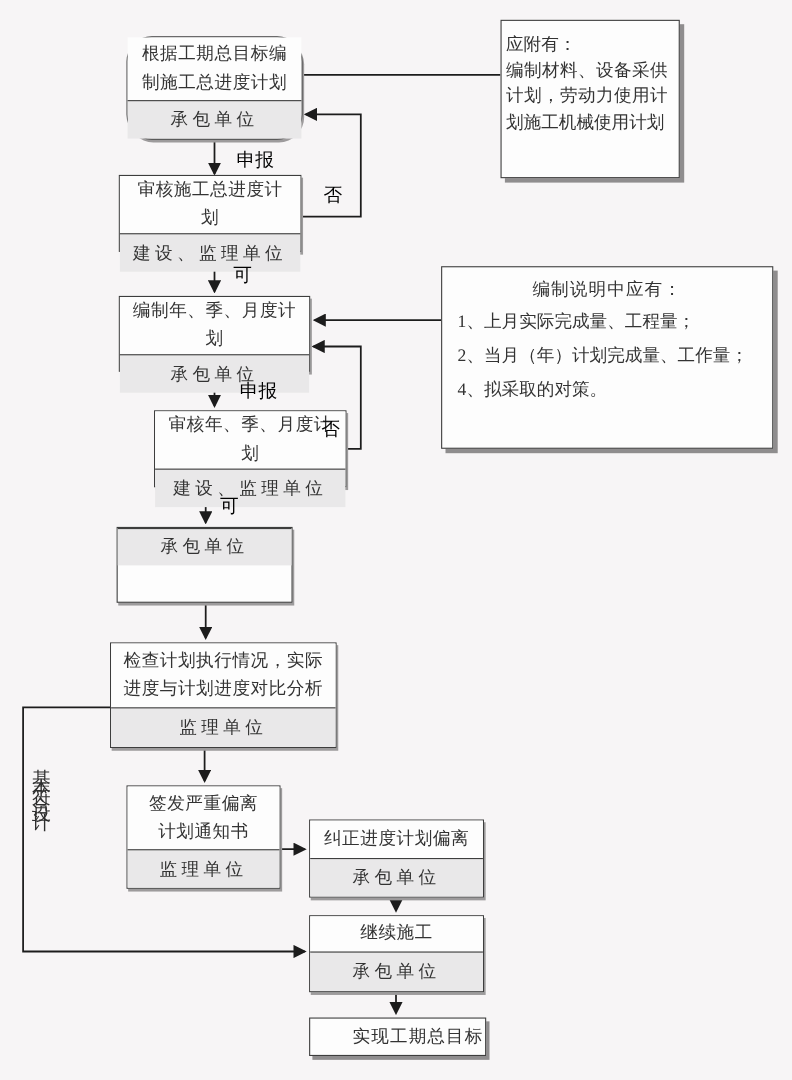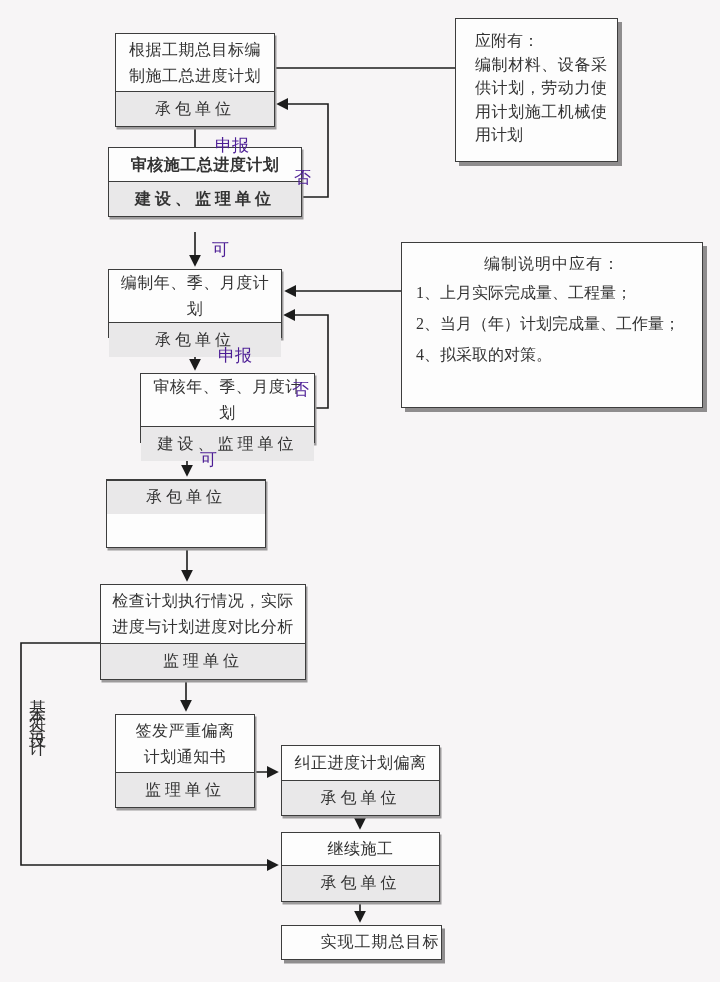--- a/index.html
+++ b/index.html
@@ -50,32 +50,32 @@
     font-size:16px;letter-spacing:1px;padding-left:37px;
   }
   .note{
     position:absolute;z-index:2;
     border:1.5px solid #3d3d3d;
     background:#fdfdfd;
     box-shadow:4px 4px 0 #8f8d8e;
     box-sizing:border-box;
     font-size:16px;
   }
-  .note-attach{padding:10px 10px 0 19px;line-height:23.5px;text-align:justify;}
+  .note-attach{padding:10px 10px 0 4px;line-height:23.5px;text-align:justify;}
   .note-explain{padding:8px 0 0 0;}
   .note-explain .note-title{
     text-align:center;font-size:16px;line-height:26px;letter-spacing:1px;
   }
   .note-explain .note-item{
     font-size:16px;line-height:31px;
     padding-left:14px;white-space:nowrap;
   }
   .edge-label{
     position:absolute;z-index:3;
-    font-size:17px;color:#4c1d95;
+    font-size:17px;color:#000000;
     background:transparent;
     white-space:nowrap;
   }
   .vertical-label{
     position:absolute;z-index:3;
     font-size:17px;color:#2e2e2e;
     writing-mode:vertical-lr;
     text-orientation:upright;
     letter-spacing:8px;
     left:26px;top:686px;
@@ -107,26 +107,26 @@
       <path d="M401,291 L286,291" marker-end="url(#arr)"></path>
       <path d="M243,772 L277,772" marker-end="url(#arr)"></path>
 
       <path d="M274,197 L328,197 L328,104 L278,104" marker-end="url(#arr)"></path>
       <path d="M275,408 L328,408 L328,315 L285,315" marker-end="url(#arr)"></path>
 
       <path d="M100,643 L21,643 L21,865 L277,865" marker-end="url(#arr)"></path>
     </g>
   </svg>
 
-  <div class="pbox" style="left:115px;top:33px;width:160px;height:94px;">
+  <div class="pbox" style="left:115px;top:33px;width:160px;height:94px;border-radius:23px;">
     <div class="pbox-title">根据工期总目标编制施工总进度计划</div>
     <div class="pbox-org" style="height:34px;">承包单位</div>
   </div>
 
-  <div class="pbox" style="left:108px;top:147px;width:194px;height:70px;font-weight:bold;">
+  <div class="pbox" style="left:108px;top:159px;width:166px;height:70px;">
     <div class="pbox-title">审核施工总进度计划</div>
     <div class="pbox-org" style="height:34px;">建设、监理单位</div>
   </div>
 
   <div class="pbox" style="left:108px;top:269px;width:174px;height:69px;">
     <div class="pbox-title">编制年、季、月度计划</div>
     <div class="pbox-org" style="height:34px;">承包单位</div>
   </div>
 
   <div class="pbox" style="left:100px;top:373px;width:175px;height:70px;margin-left:40px;">

